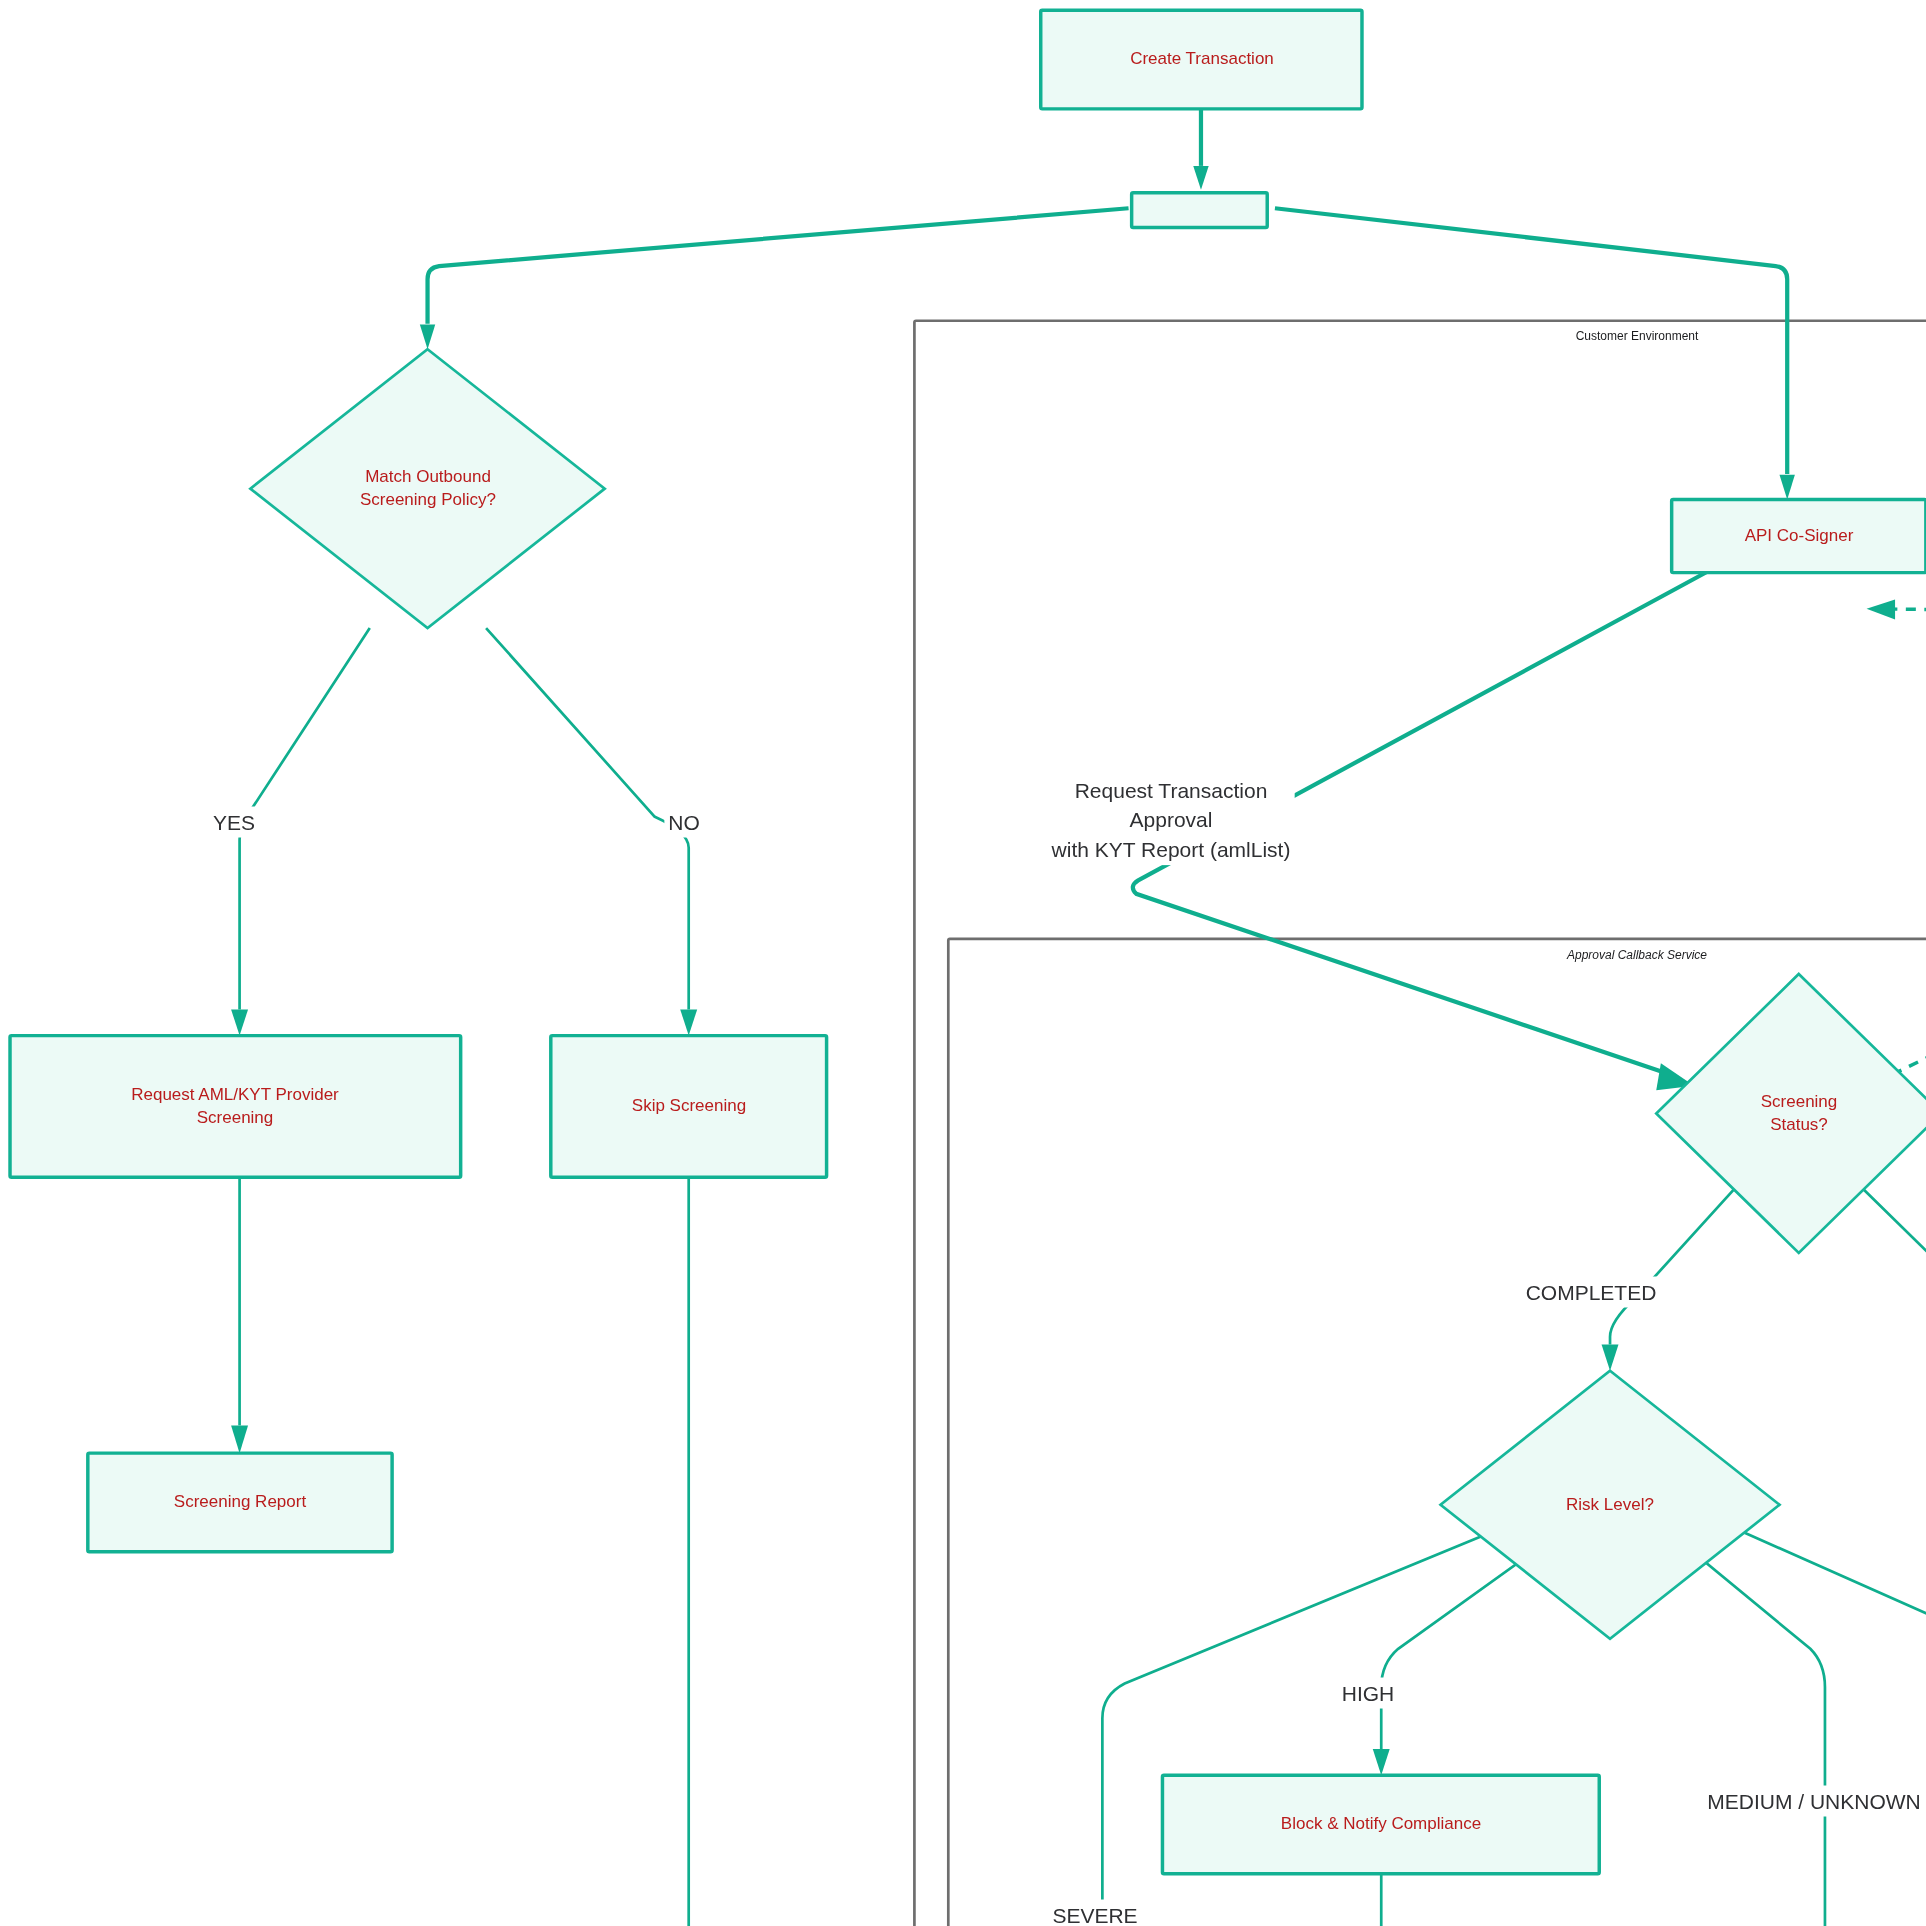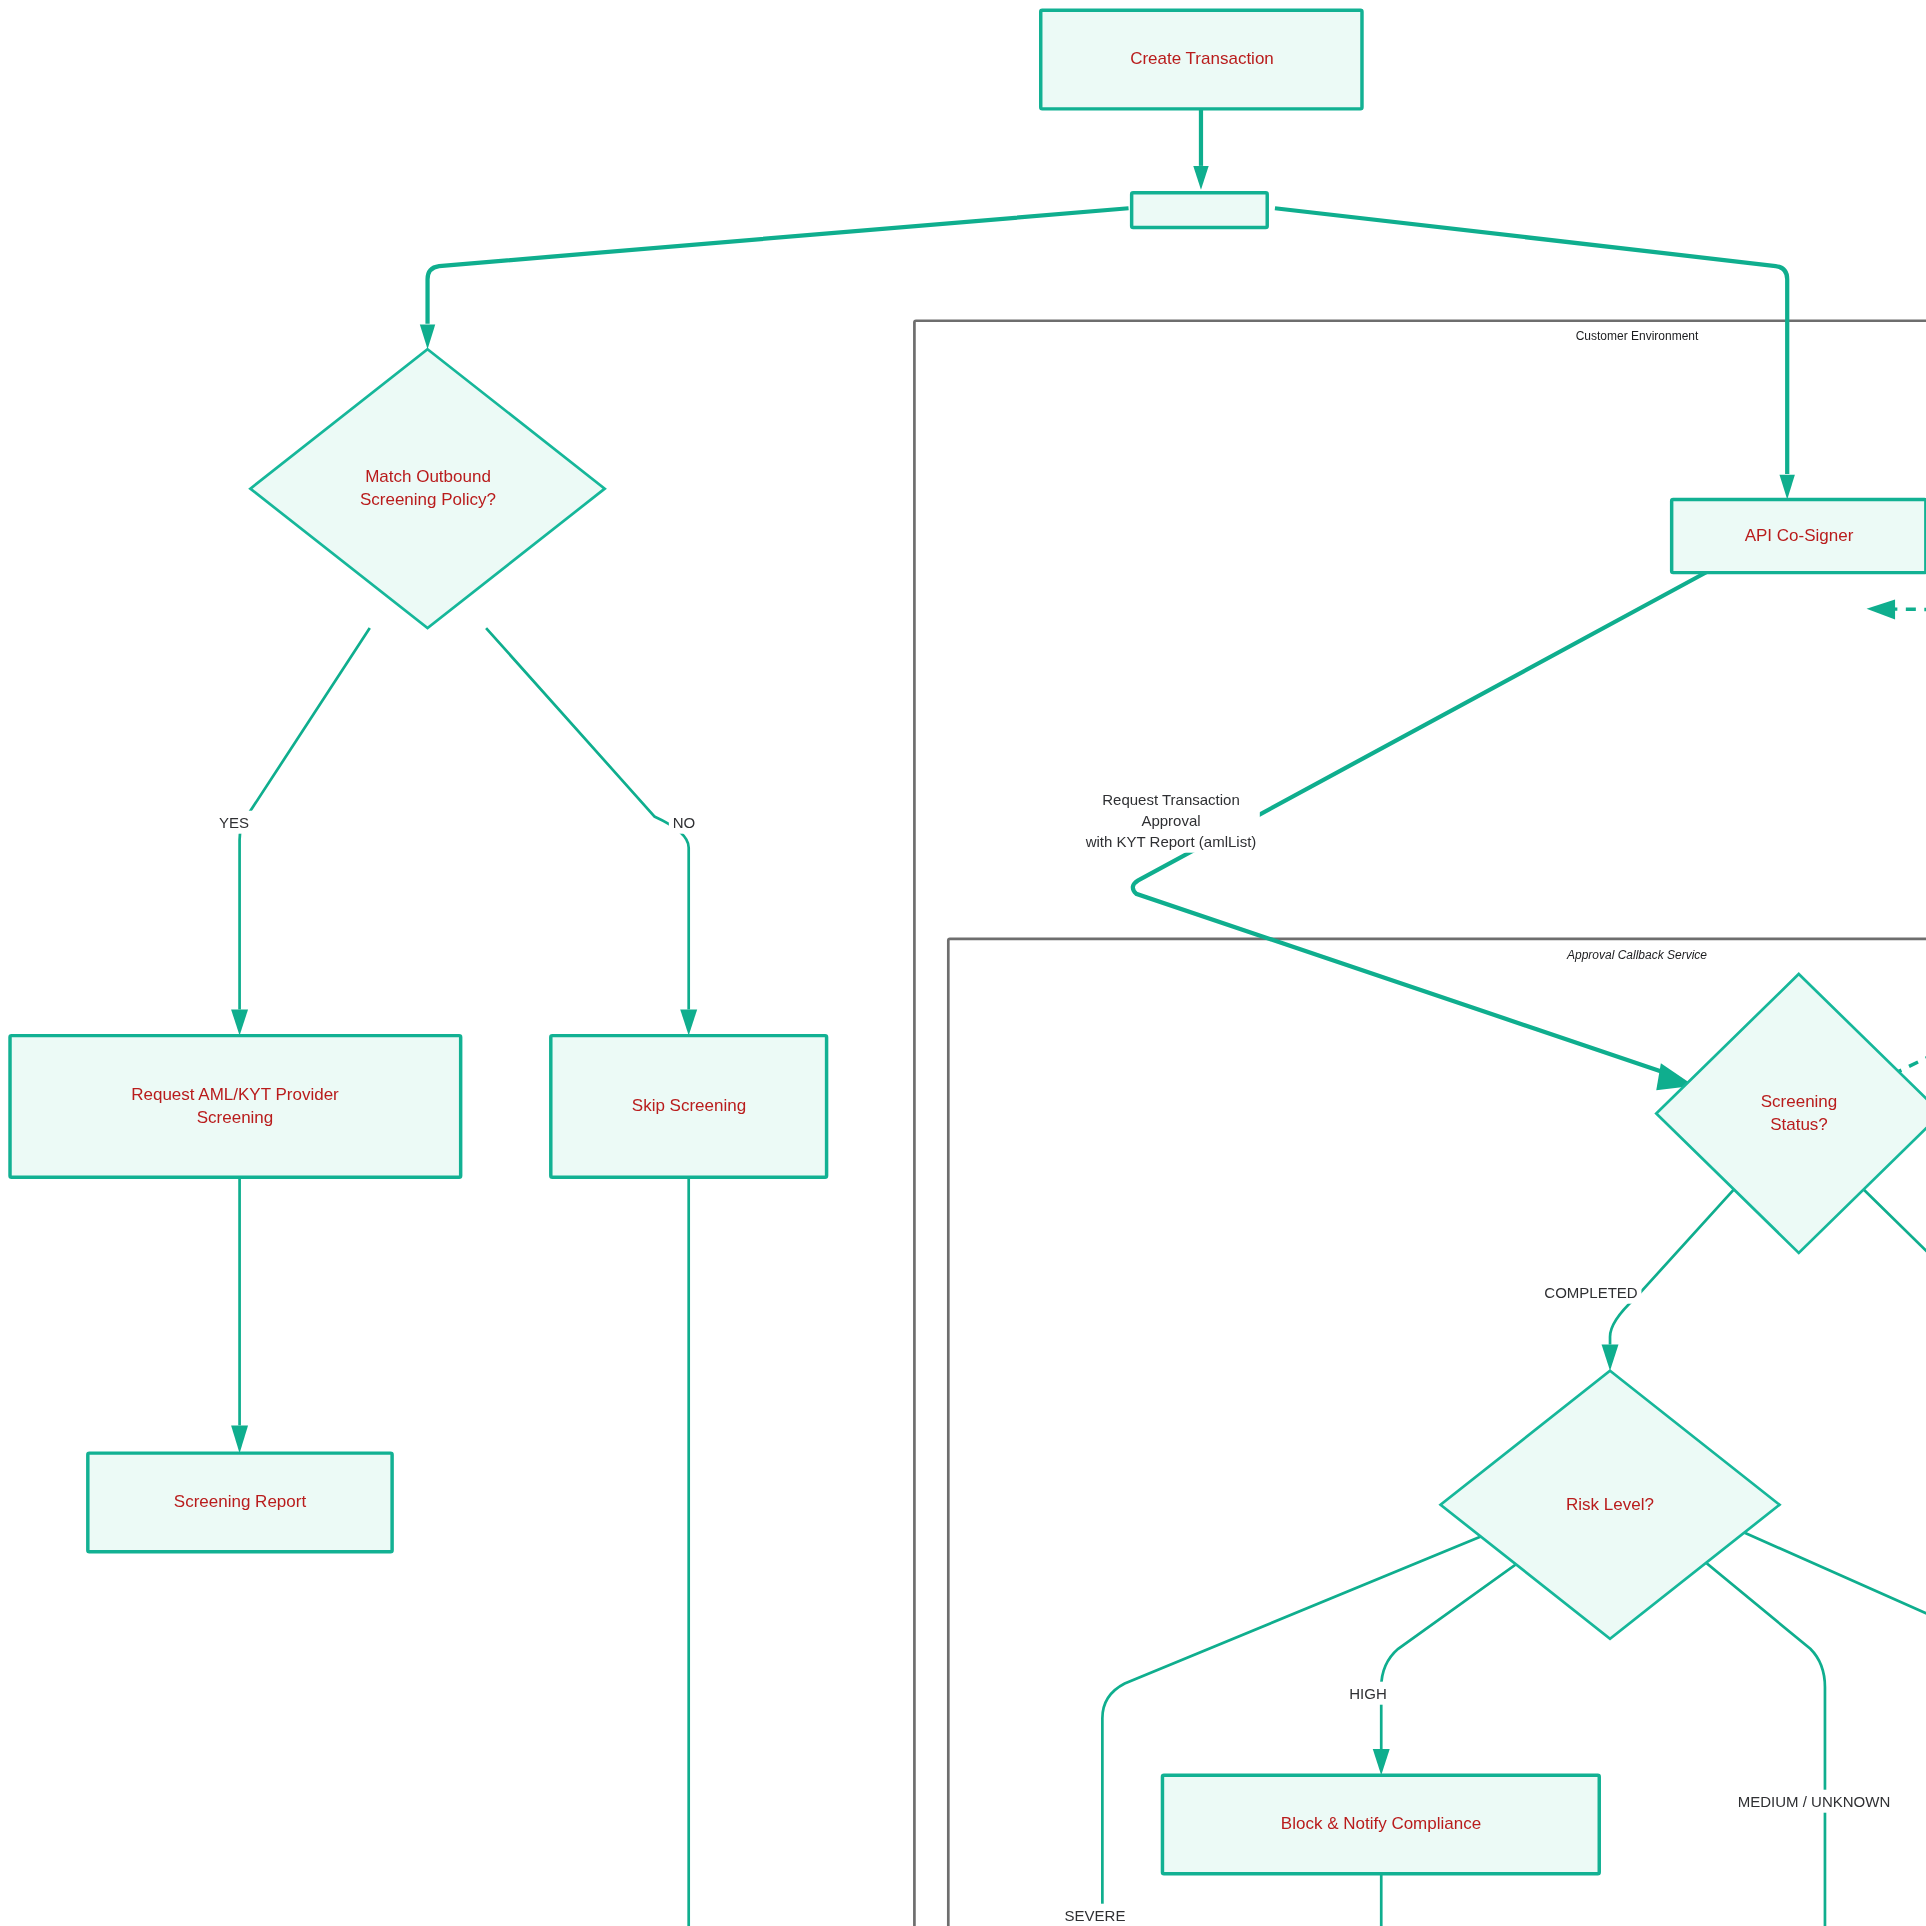--- a/index.html
+++ b/index.html
@@ -67,21 +67,21 @@
     line-height: 1.38;
     text-align: center;
     white-space: pre-line;
     transform: translate(-50%, -50%);
     pointer-events: none;
     font-family: "Liberation Sans", "DejaVu Sans", sans-serif;
   }
   .edge-label {
     position: absolute;
     color: #2f3033;
-    font-size: 15px;
+    font-size: 21px;
     line-height: 1.4;
     text-align: center;
     white-space: pre-line;
     transform: translate(-50%, -50%);
     background: #ffffff;
     padding: 0.8px 3.9px;
     font-family: "Liberation Sans", "DejaVu Sans", sans-serif;
   }
   .cluster-title {
     position: absolute;

